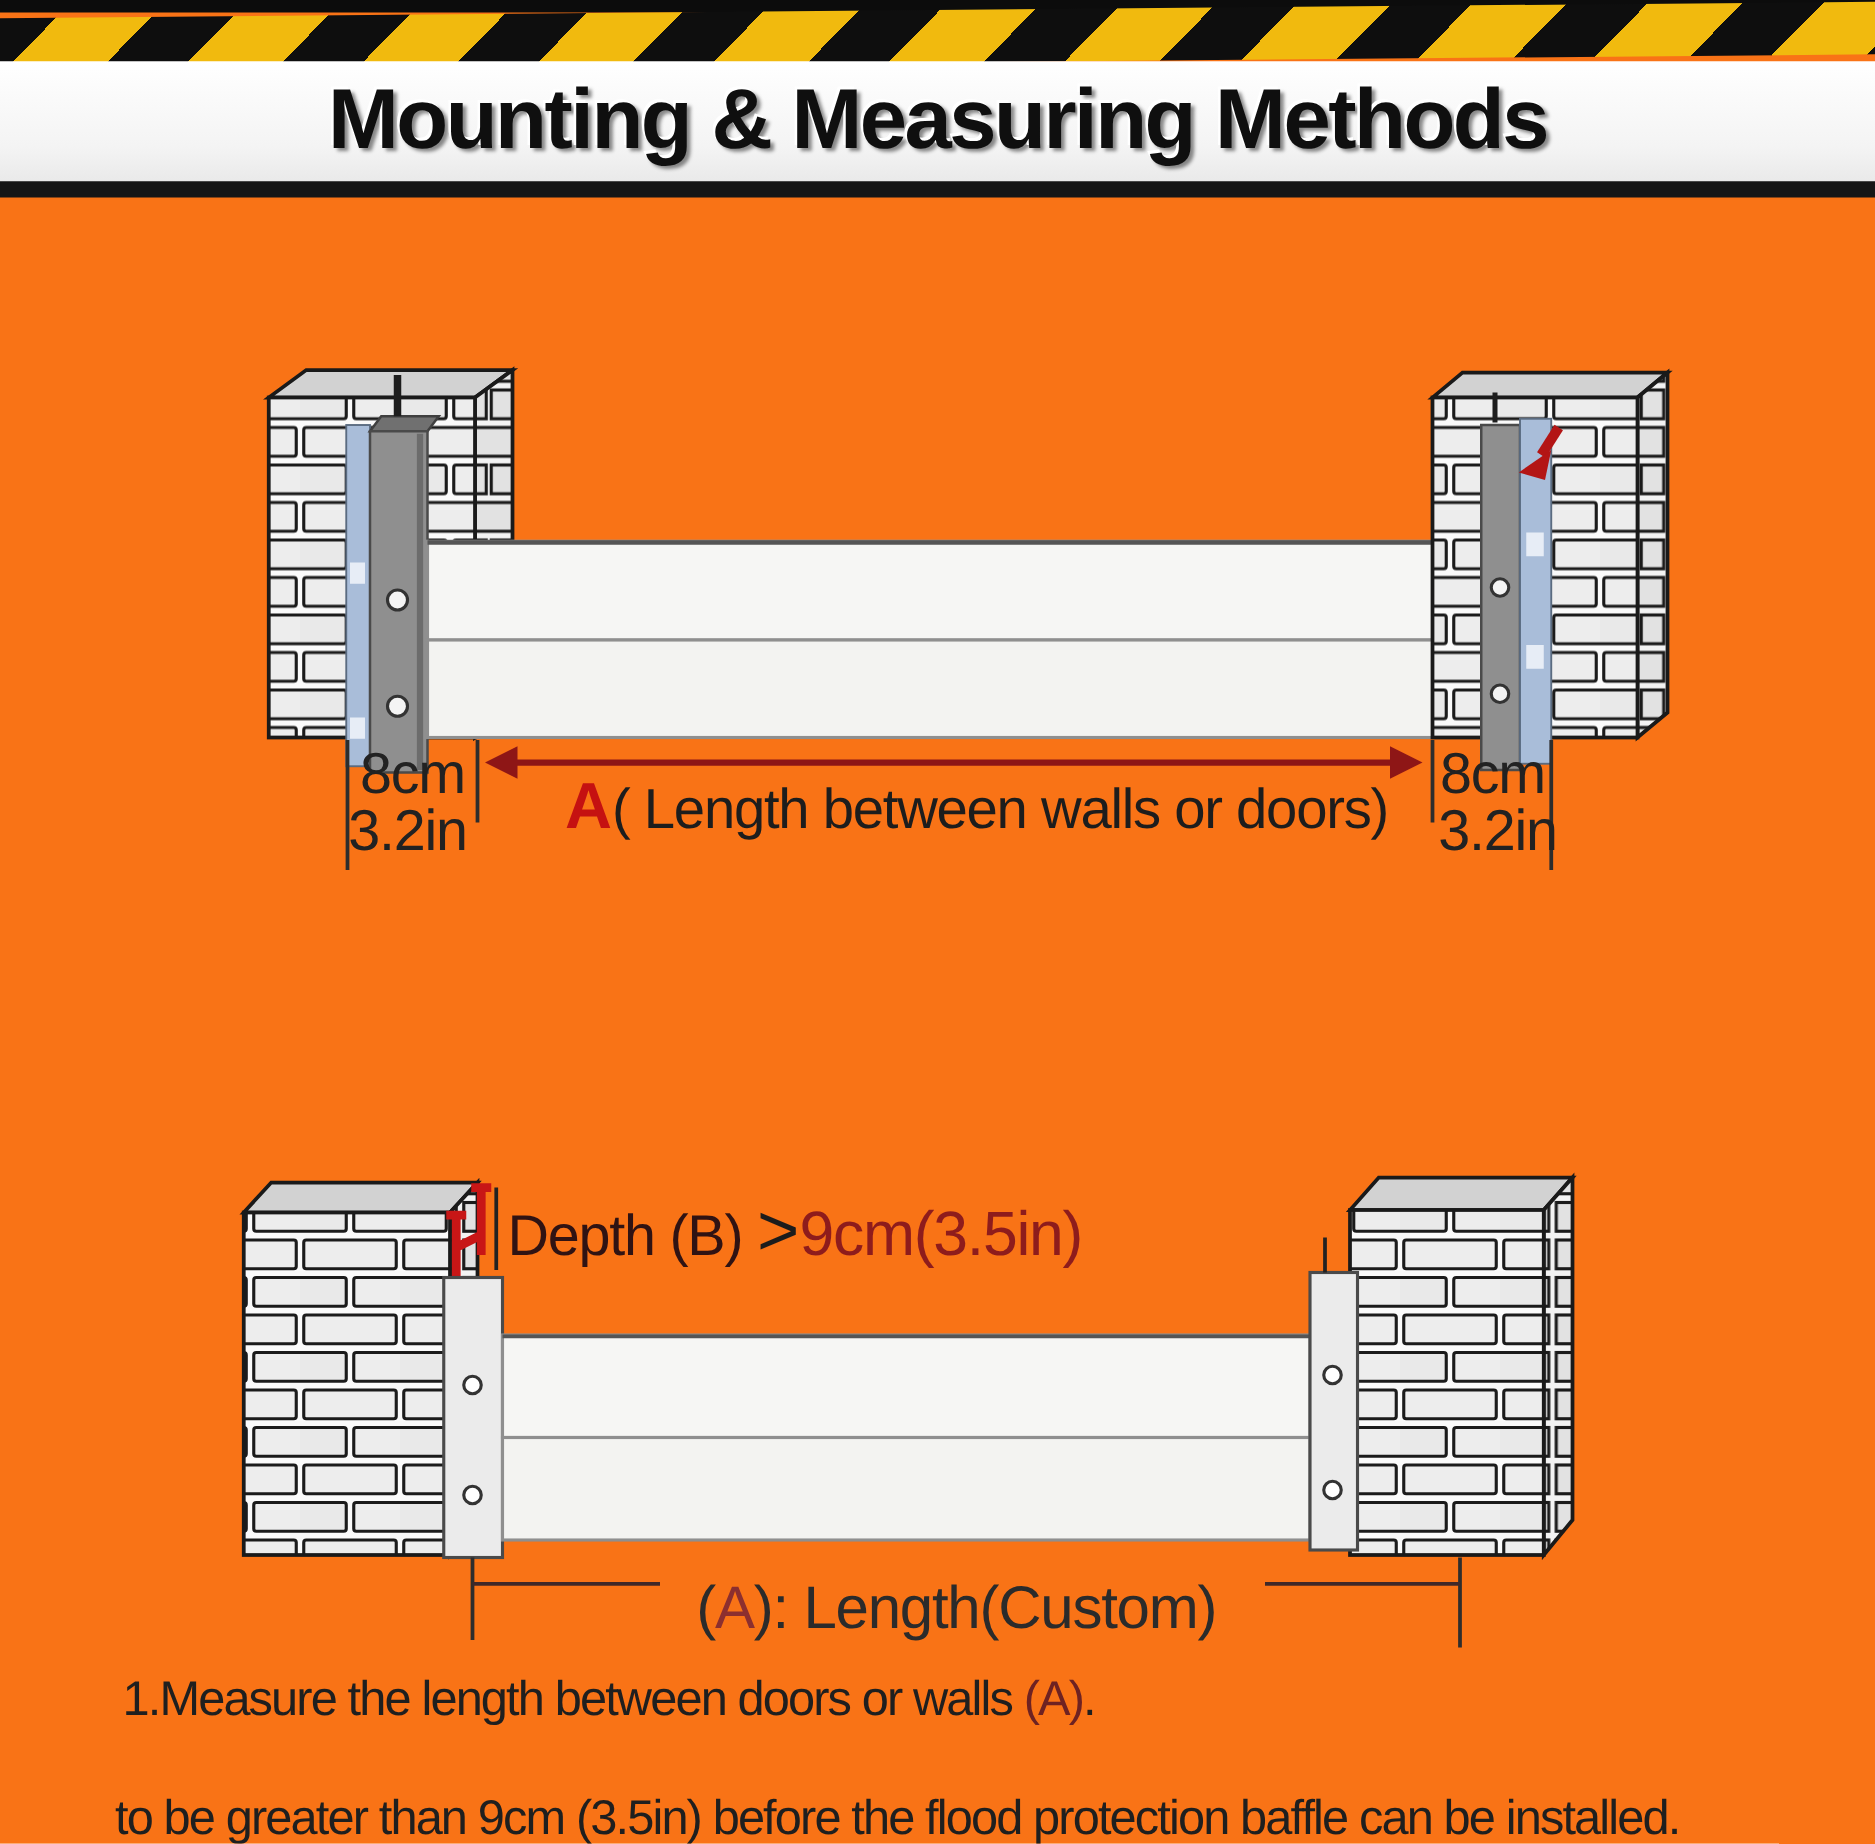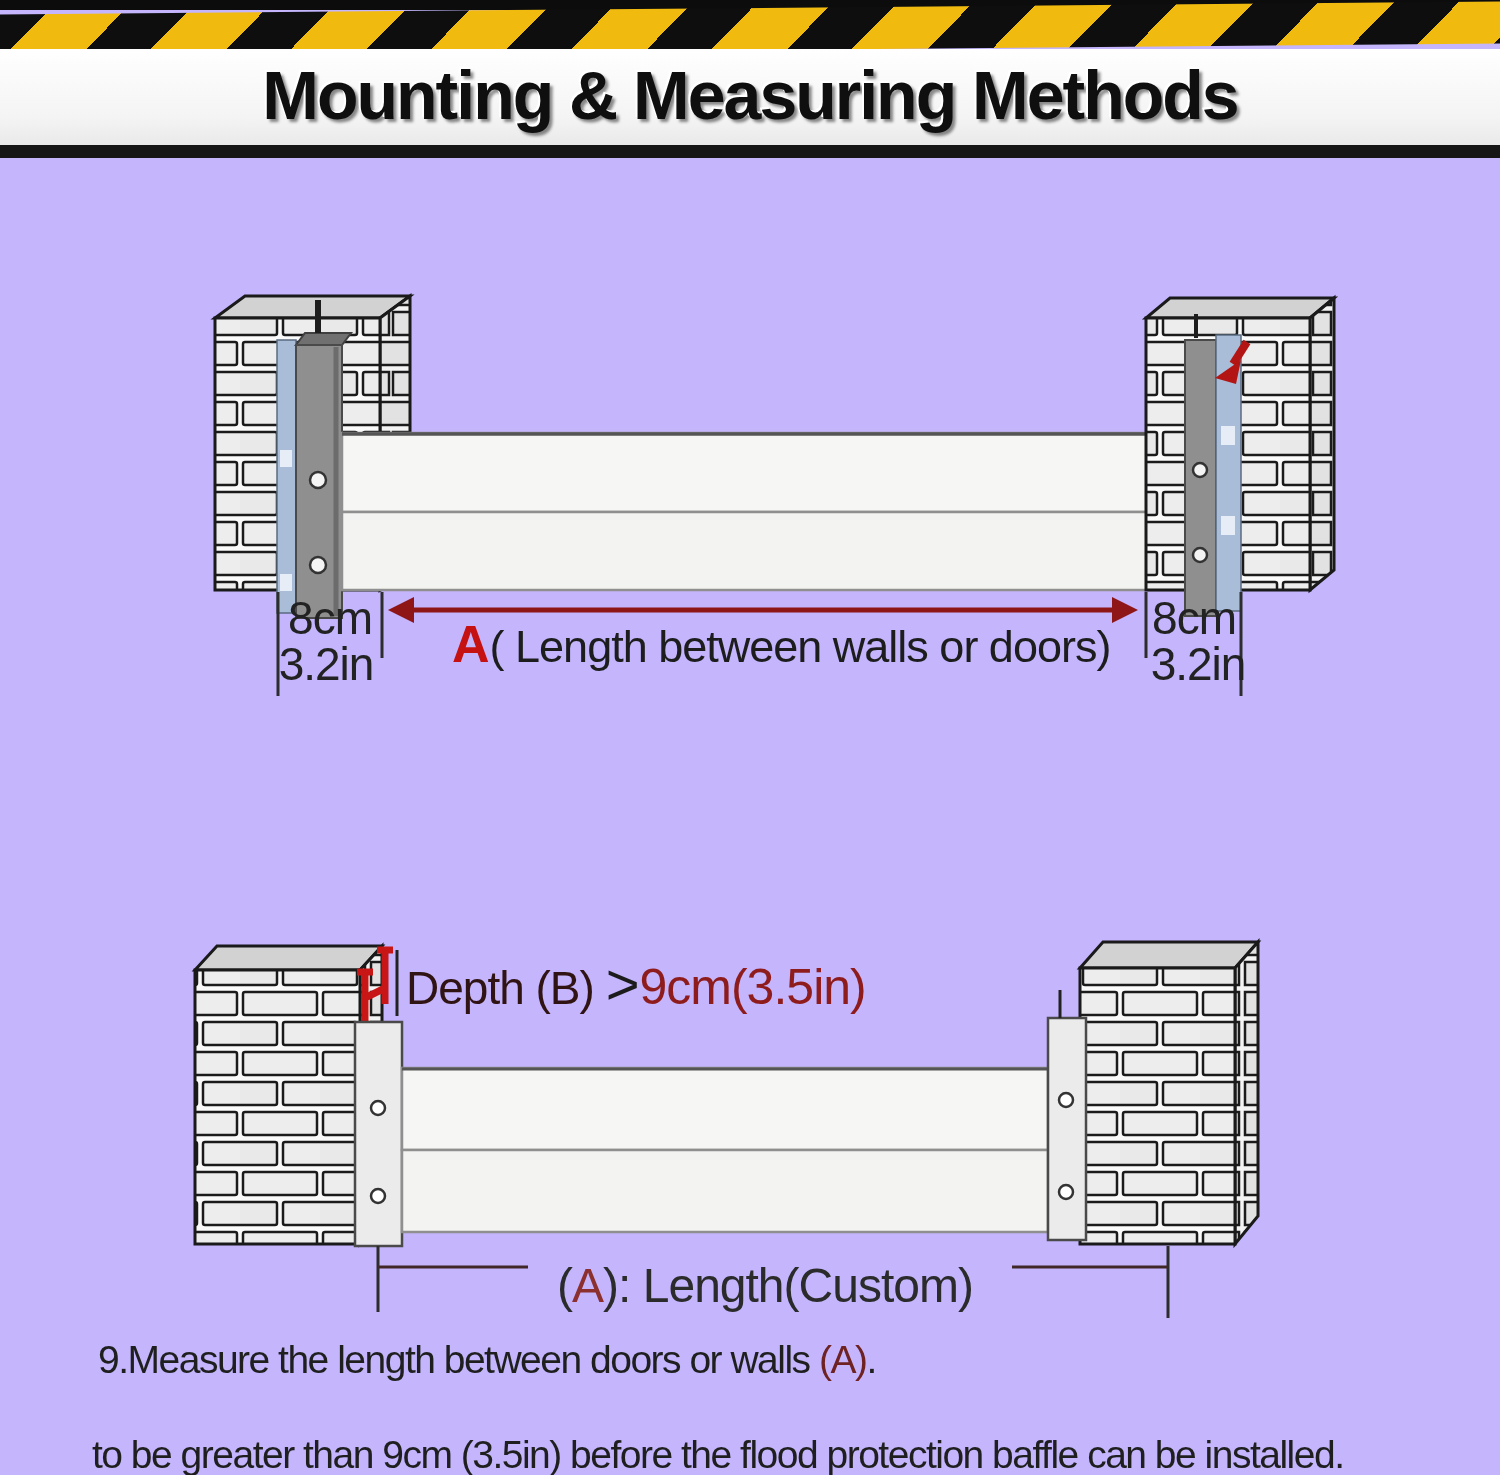--- a/index.html
+++ b/index.html
@@ -1,18 +1,18 @@
 <!DOCTYPE html>
 <html><head>
 <meta charset="utf-8">
 <style>
   html,body{margin:0;padding:0;background:#ffffff;}
   #canvas{
     position:relative;width:1500px;height:1475px;overflow:hidden;
-    background:#c4b5fd;font-family:"Liberation Sans",sans-serif;
+    background:#f97316;font-family:"Liberation Sans",sans-serif;
   }
   
   .bar-top{position:absolute;top:0;left:0;width:1500px;height:10px;background:#0c0c0c;}
   .hazard{
     position:absolute;top:8px;left:-20px;width:1540px;height:42px;
     background:repeating-linear-gradient(135deg,#0e0e0e 0 46px,#f1ba0e 46px 100px);
     transform:rotate(-0.5deg);
   }
   .title-band{
     position:absolute;top:49px;left:0;width:1500px;height:97px;
@@ -220,16 +220,16 @@
     <g>
       <line x1="378" y1="318" x2="378" y2="384" stroke="#2d2d2d" stroke-width="3"></line>
       <line x1="1168" y1="318" x2="1168" y2="390" stroke="#2d2d2d" stroke-width="3"></line>
       <line x1="378" y1="339" x2="528" y2="339" stroke="#402828" stroke-width="3"></line>
       <line x1="1012" y1="339" x2="1168" y2="339" stroke="#402828" stroke-width="3"></line>
     </g>
 
     <text x="765" y="374" text-anchor="middle"><tspan class="len-dark">(</tspan><tspan class="len-red">A</tspan><tspan class="len-dark">): Length(Custom)</tspan></text>
   </svg>
 
-  <p class="step-line si1"><span>9.Measure the length between doors or walls </span><span class="accent-dim">(A)</span><span>.</span></p>
+  <p class="step-line si1"><span>1.Measure the length between doors or walls </span><span class="accent-dim">(A)</span><span>.</span></p>
   <p class="step-line si3">to be greater than 9cm (3.5in) before the flood protection baffle can be installed.</p>
 
 </div>
 
 </body></html>

